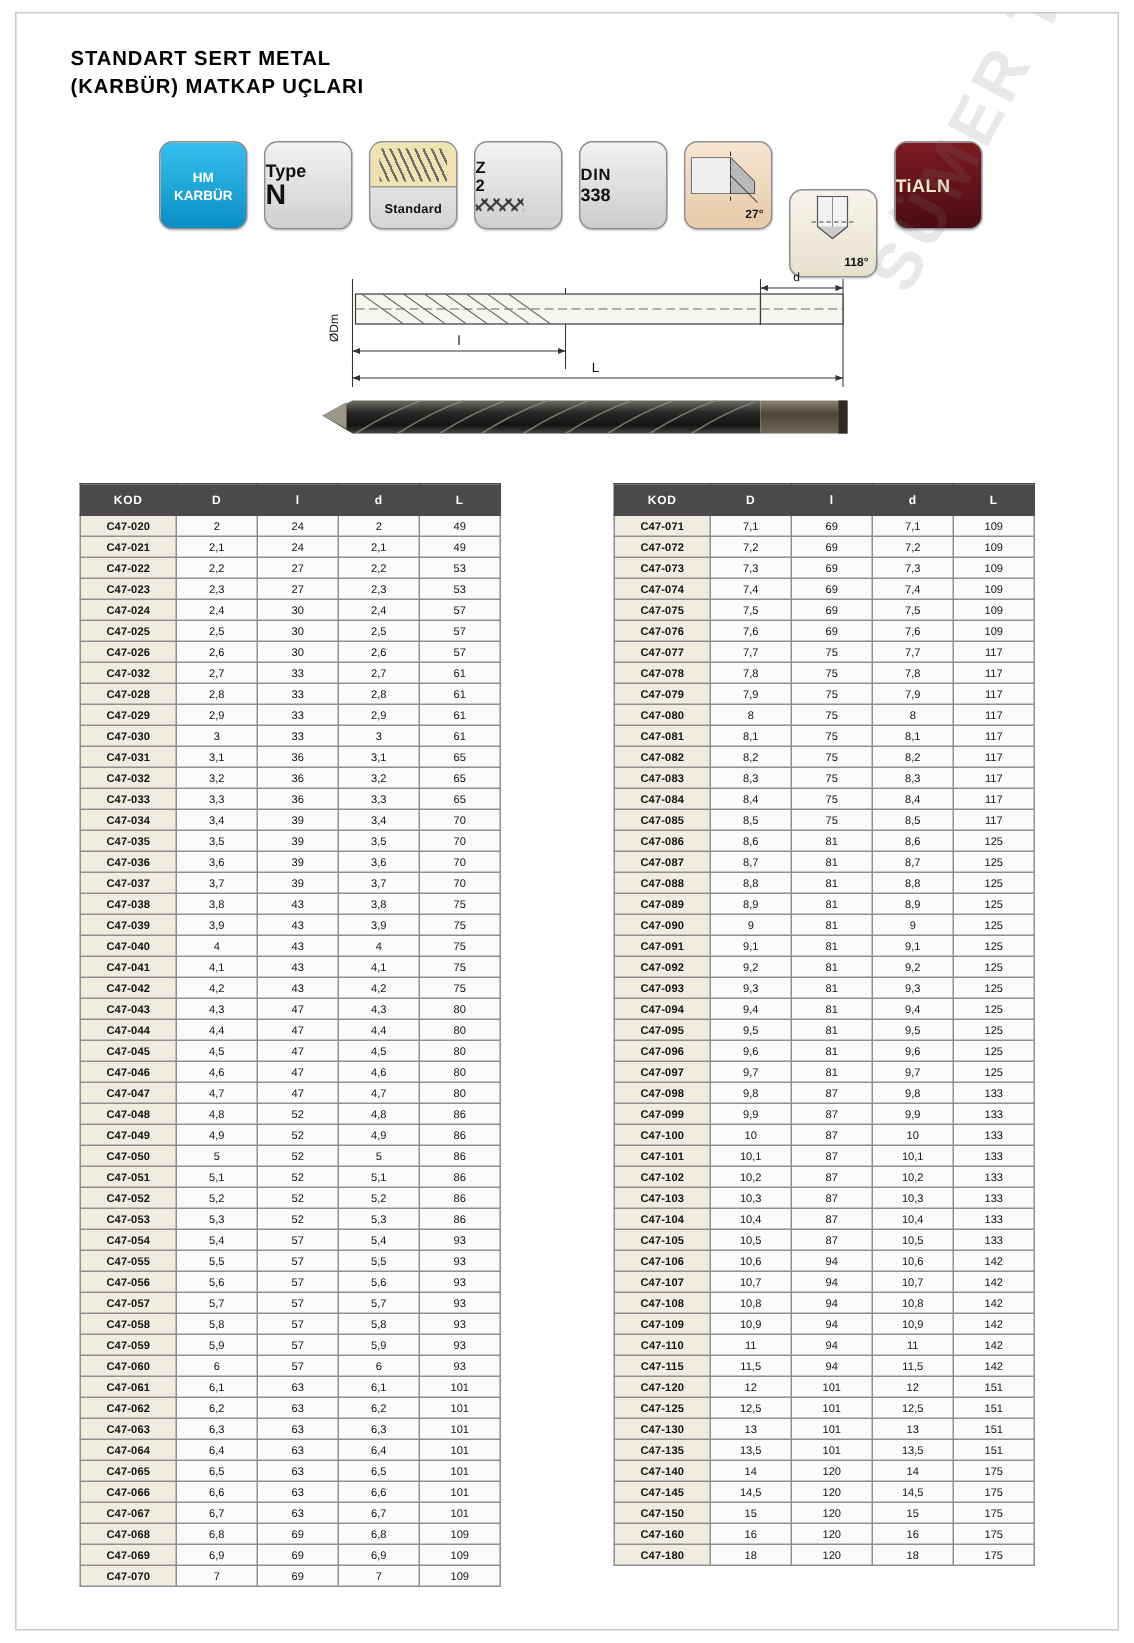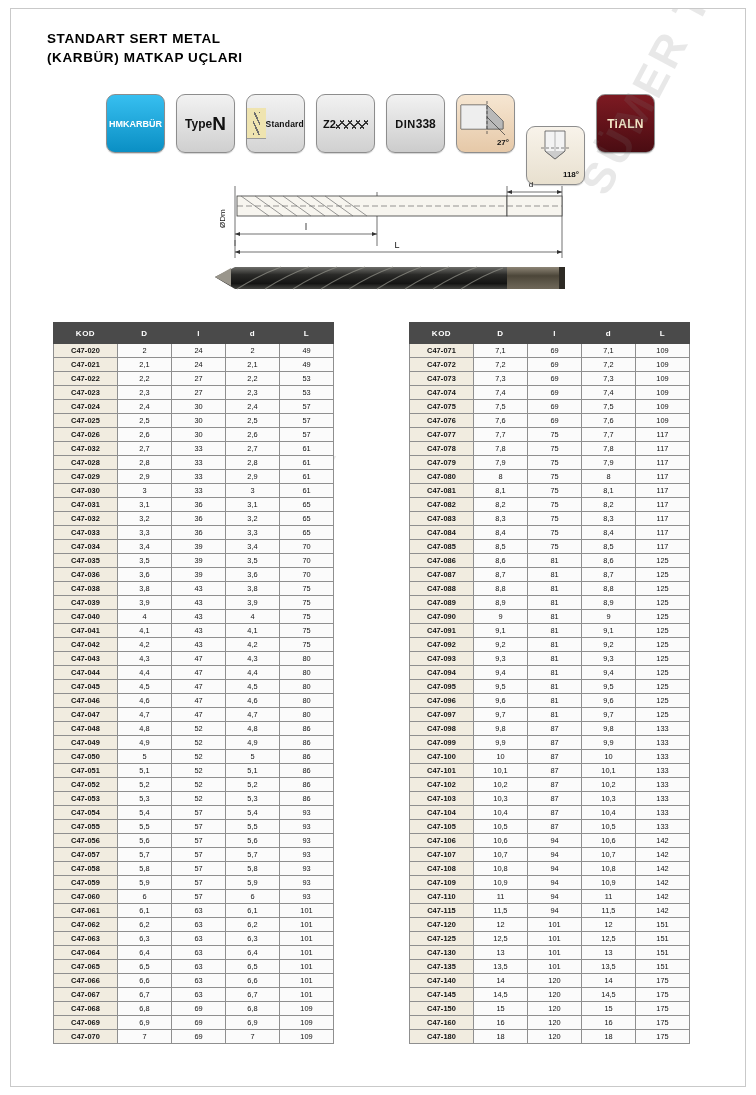--- a/index.html
+++ b/index.html
@@ -38,22 +38,21 @@
     gap: 11px;
     align-items: flex-start;
   }
   .badge {
     width: 59px; height: 59px;
     border: 1px solid #8d8d8d;
     border-radius: 9px;
     background: #dcdcdc;
     position: relative;
     display: flex;
-    flex-direction: row;
-    align-items: center;
+    flex-direction: column;
     justify-content: center;
     overflow: hidden;
     box-shadow: 0 1px 1px rgba(0,0,0,0.18);
   }
   .badge.hm {
     background: #0fa8dd;
     background: linear-gradient(#37bff0, #0a8fc4);
     color: #fff;
     font-weight: bold;
     font-size: 9px;
@@ -441,20 +440,27 @@
             <td class="val">70</td>
           </tr>
           <tr>
             <td class="kod">C47-036</td>
             <td class="val">3,6</td>
             <td class="val">39</td>
             <td class="val">3,6</td>
             <td class="val">70</td>
           </tr>
           <tr>
+            <td class="kod">C47-037</td>
+            <td class="val">3,7</td>
+            <td class="val">39</td>
+            <td class="val">3,7</td>
+            <td class="val">70</td>
+          </tr>
+          <tr>
             <td class="kod">C47-038</td>
             <td class="val">3,8</td>
             <td class="val">43</td>
             <td class="val">3,8</td>
             <td class="val">75</td>
           </tr>
           <tr>
             <td class="kod">C47-039</td>
             <td class="val">3,9</td>
             <td class="val">43</td>

